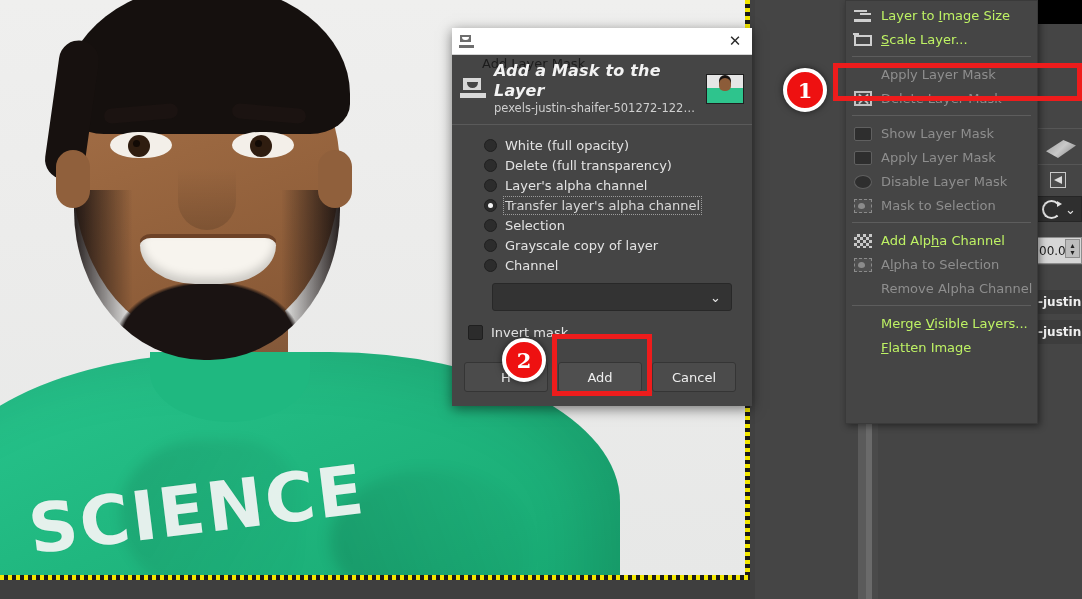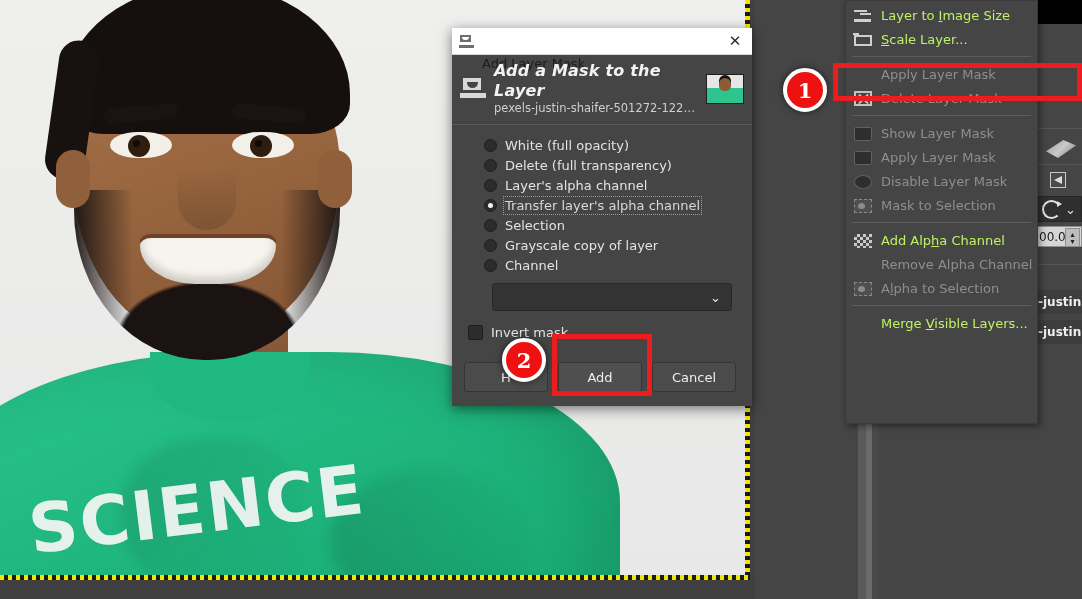--- a/index.html
+++ b/index.html
@@ -253,22 +253,22 @@
   .rp-revert::after {
     content: "";
     position: absolute; right: -3px; top: -1px;
     border-left: 5px solid #e2e2e2;
     border-top: 3px solid transparent;
     border-bottom: 3px solid transparent;
   }
   .rp-chev { color: #e4e4e4; font-size: 13px; line-height: 1; }
   .rp-spin {
     position: absolute;
-    left: 1036px; top: 226px;
-    width: 46px; height: 21px;
+    left: 1036px; top: 237px;
+    width: 46px; height: 27px;
     background: #d6d6d6;
     border: 1px solid #8d8d8d;
     box-sizing: border-box;
     display: flex; align-items: center;
     font-size: 12px; color: #1c1c1c;
     padding-left: 2px;
   }
   .rp-spin-btns {
     position: absolute; right: 1px; top: 1px;
     width: 13px; height: 17px;
@@ -708,31 +708,35 @@
       <div class="ctx-item disabled">
         <span class="ctx-ico ic-dashsel"></span>
         <span class="ctx-label">Mask to Selection</span>
       </div>
       <div class="ctx-sep"></div>
       <div class="ctx-item">
         <span class="ctx-ico ic-alpha"></span>
         <span class="ctx-label">Add Alp<u>h</u>a Channel</span>
       </div>
       <div class="ctx-item disabled">
+        <span class="ctx-ico ic-dashsel"></span>
+        <span class="ctx-label">A<u>l</u>pha to Selection</span>
+      </div>
+      <div class="ctx-item disabled">
         <span class="ctx-ico "></span>
         <span class="ctx-label">Remove Alpha Channel</span>
-      </div>
-      <div class="ctx-item disabled">
-        <span class="ctx-ico ic-dashsel"></span>
-        <span class="ctx-label">A<u>l</u>pha to Selection</span>
       </div>
       <div class="ctx-sep"></div>
       <div class="ctx-item">
         <span class="ctx-ico "></span>
         <span class="ctx-label">Merge <u>V</u>isible Layers...</span>
+      </div>
+      <div class="ctx-item">
+        <span class="ctx-ico "></span>
+        <span class="ctx-label"><u>F</u>latten Image</span>
       </div>
     </div>
 
   <div class="dialog">
 
     <div class="dlg-titlebar">
       <div class="dlg-title-ico"></div>
       <div class="dlg-title-text">Add Layer Mask</div>
       <div class="dlg-close">✕</div>
     </div>

